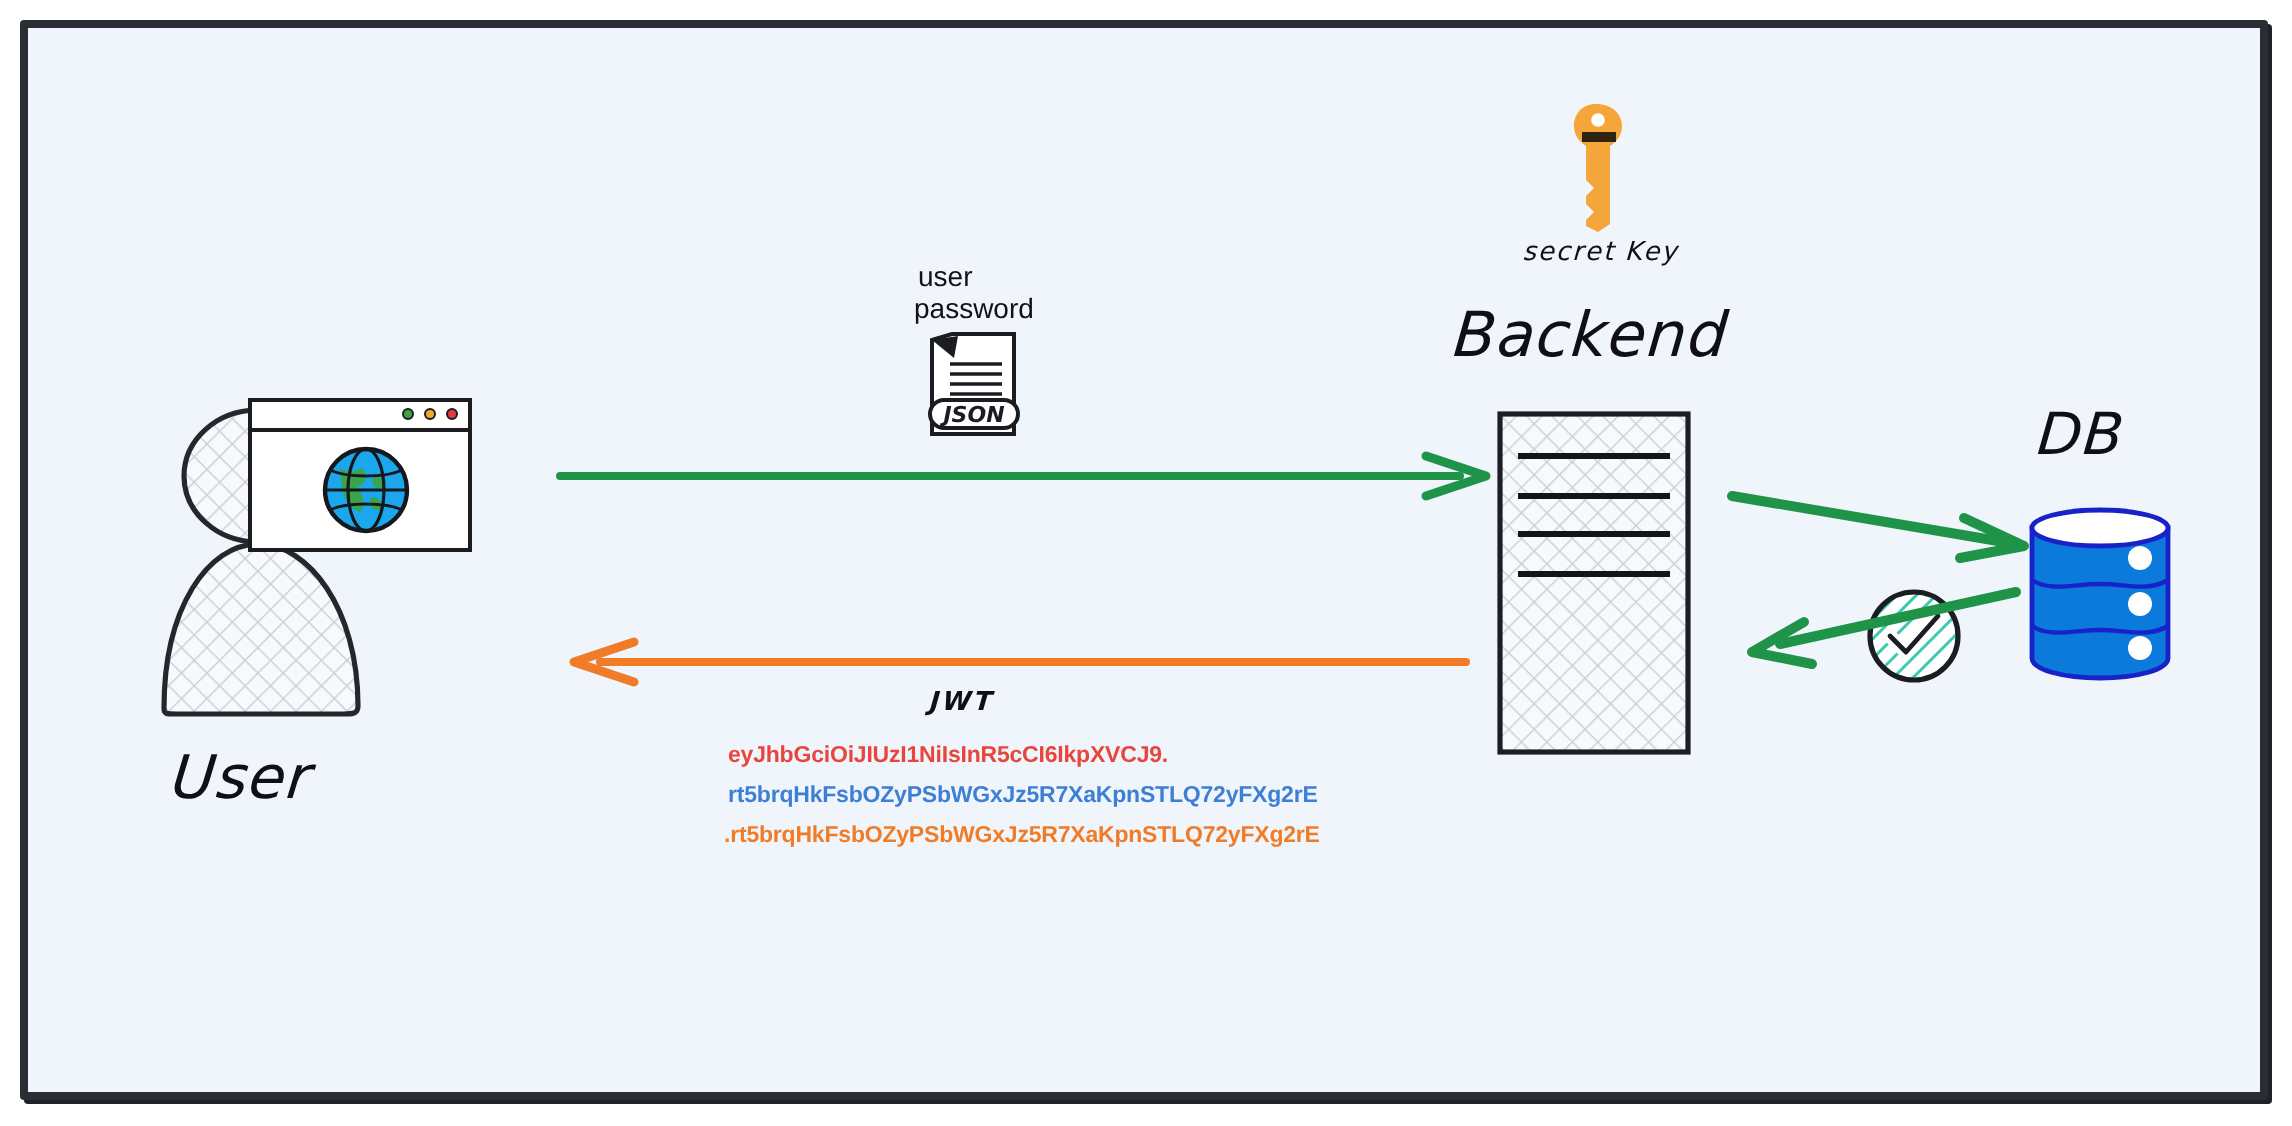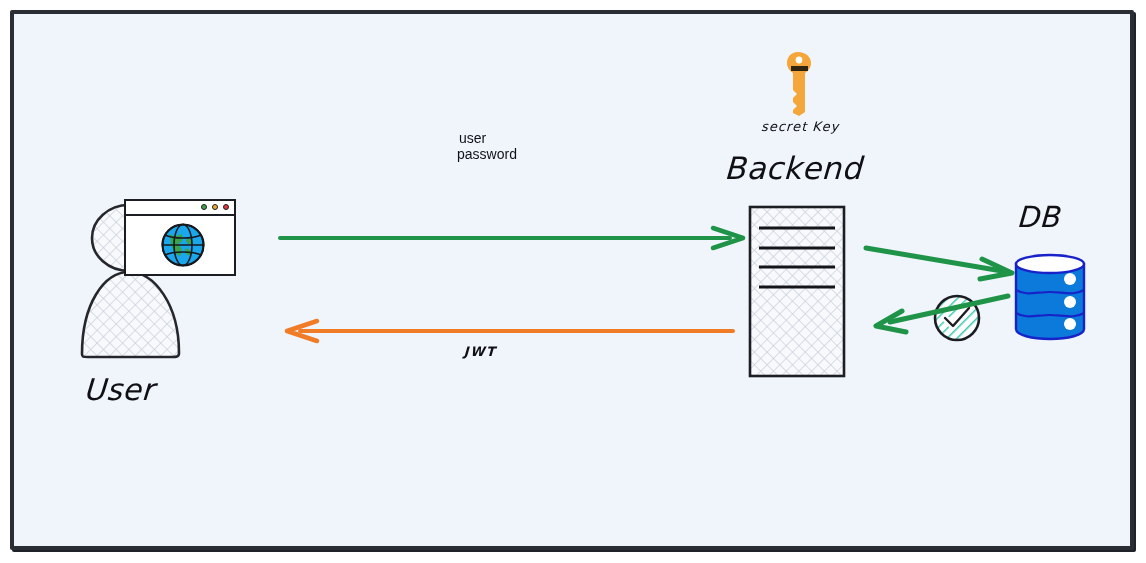--- a/index.html
+++ b/index.html
@@ -149,20 +149,32 @@
       <path d="M5 13 C13 17 33 17 41 13" fill="none" stroke="#16181d" stroke-width="1.4"></path>
       <path d="M5 33 C13 29 33 29 41 33" fill="none" stroke="#16181d" stroke-width="1.4"></path>
     </svg>
   </div>
 
   <div class="abs hand label-user" style="left:86px; top:372px;">User</div>
 
   <div class="abs plain" style="left:459px; top:130px;">user</div>
   <div class="abs plain" style="left:457px; top:146px;">password</div>
 
+  <div class="abs" style="left:463px; top:165px;">
+    <svg width="54" height="55" viewBox="0 0 54 55">
+      <path d="M3 5 L13 2 L44 2 L44 52 L3 52 Z" fill="#ffffff" stroke="#1b1c21" stroke-width="2"></path>
+      <path d="M3 5 L16 3 L14 14 Z" fill="#1b1c21"></path>
+      <line x1="12" y1="17" x2="38" y2="17" stroke="#1b1c21" stroke-width="1.8"></line>
+      <line x1="12" y1="22" x2="38" y2="22" stroke="#1b1c21" stroke-width="1.8"></line>
+      <line x1="12" y1="27" x2="38" y2="27" stroke="#1b1c21" stroke-width="1.8"></line>
+      <line x1="12" y1="32" x2="38" y2="32" stroke="#1b1c21" stroke-width="1.8"></line>
+      <rect x="2" y="35" width="44" height="14" rx="7" fill="#ffffff" stroke="#1b1c21" stroke-width="2"></rect>
+      <text x="24" y="46" font-family="DejaVu Sans, sans-serif" font-size="11" font-style="italic" font-weight="bold" fill="#1b1c21" text-anchor="middle">JSON</text>
+    </svg>
+  </div>
 
   <div class="abs" style="left:785px; top:50px;">
     <svg width="30" height="67" viewBox="0 0 30 67">
       <path d="M13 2 C6 2 2 7 2 13 C2 18 5 21 8 23 L8 40 L12 44 L8 48 L8 52 L12 56 L8 60 L8 63 L14 66 L20 62 L20 23 C23 21 26 18 26 13 C26 7 21 2 13 2 Z" fill="#f4a63a"></path>
       <circle cx="14" cy="10" r="3.4" fill="#ffffff"></circle>
       <rect x="6" y="16" width="17" height="5" fill="#2e2410"></rect>
     </svg>
   </div>
   <div class="abs hand label-secret" style="left:762px; top:119px;">secret Key</div>
 
@@ -231,13 +243,18 @@
     </g>
 
     <g>
       <line x1="1008" y1="296" x2="890" y2="322" stroke="#1f9448" stroke-width="5" stroke-linecap="round"></line>
       <path d="M902 311 L876 326 L906 332" fill="none" stroke="#1f9448" stroke-width="5" stroke-linecap="round" stroke-linejoin="round"></path>
     </g>
   </svg>
 
   <div class="abs hand label-jwt" style="left:465px; top:344px;">JWT</div>
 
+  <div class="abs" style="left:364px; top:372px;">
+    <div class="jwt-line" style="color:#e8453c;">eyJhbGciOiJIUzI1NiIsInR5cCI6IkpXVCJ9.</div>
+    <div class="jwt-line" style="color:#3d7fd4; margin-top:8px;">rt5brqHkFsbOZyPSbWGxJz5R7XaKpnSTLQ72yFXg2rE</div>
+    <div class="jwt-line" style="color:#f07c28; margin-top:8px; margin-left:-2px;">.rt5brqHkFsbOZyPSbWGxJz5R7XaKpnSTLQ72yFXg2rE</div>
+  </div>
 </div>
 
 </body></html>

